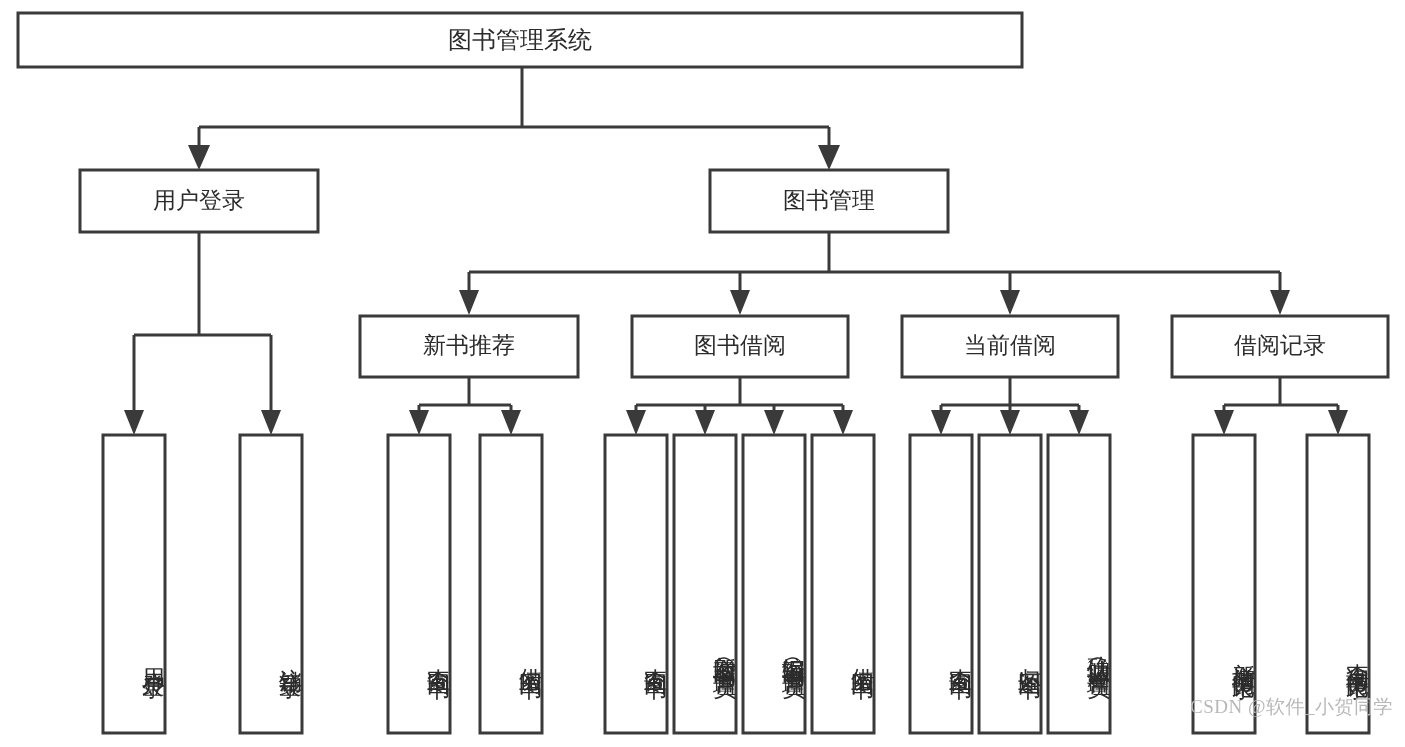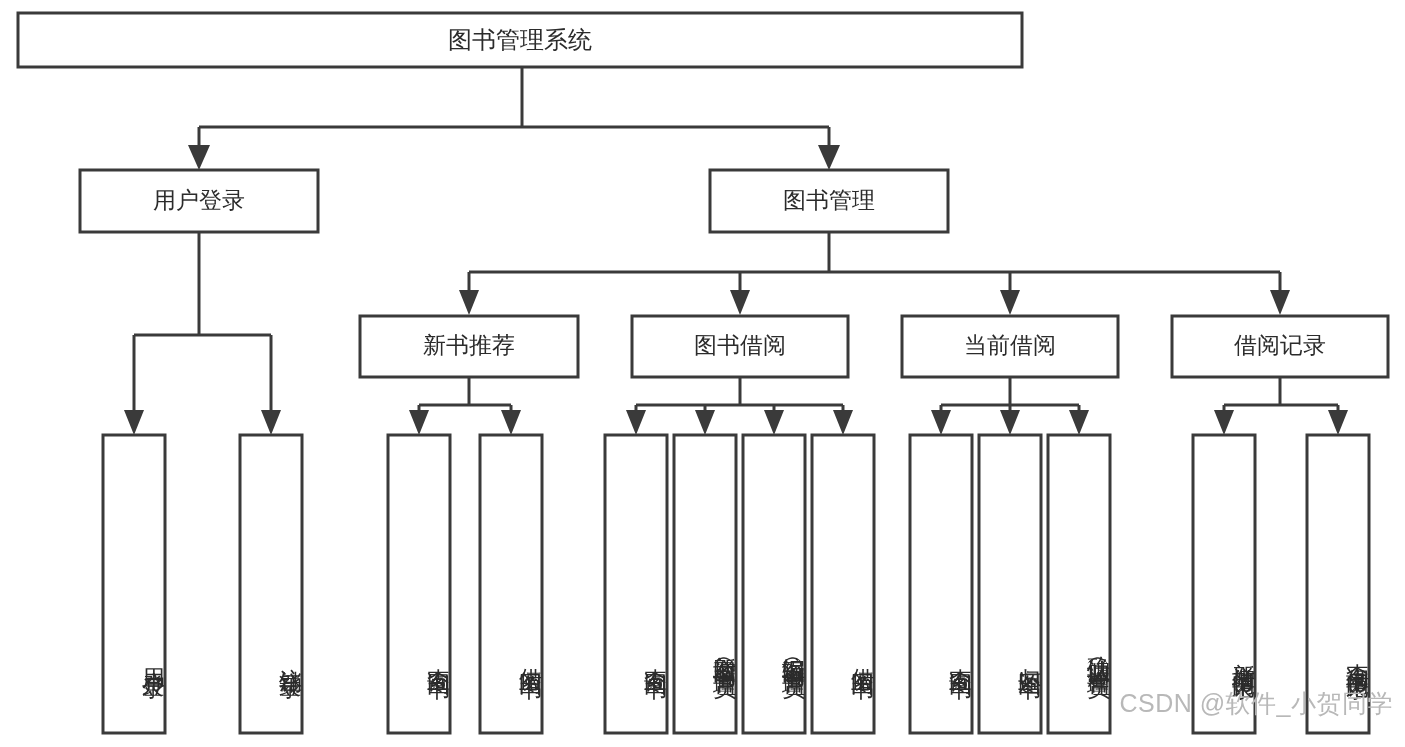--- a/index.html
+++ b/index.html
@@ -73,22 +73,22 @@
     line-height: 1.02;
     color: #2b2b2b;
     letter-spacing: 3px;
     white-space: nowrap;
     text-align: center;
   }
   .watermark {
     position: absolute;
     right: 12px;
     bottom: 8px;
-    font-family: Liberation Sans, sans-serif;
-    font-size: 25px;
+    font-family: Liberation Serif, serif;
+    font-size: 19px;
     color: #b8b8b8;
     letter-spacing: 0.5px;
     white-space: nowrap;
   }
 </style>
 </head>
 <body>
 
 <div id="diagram-root">
 

